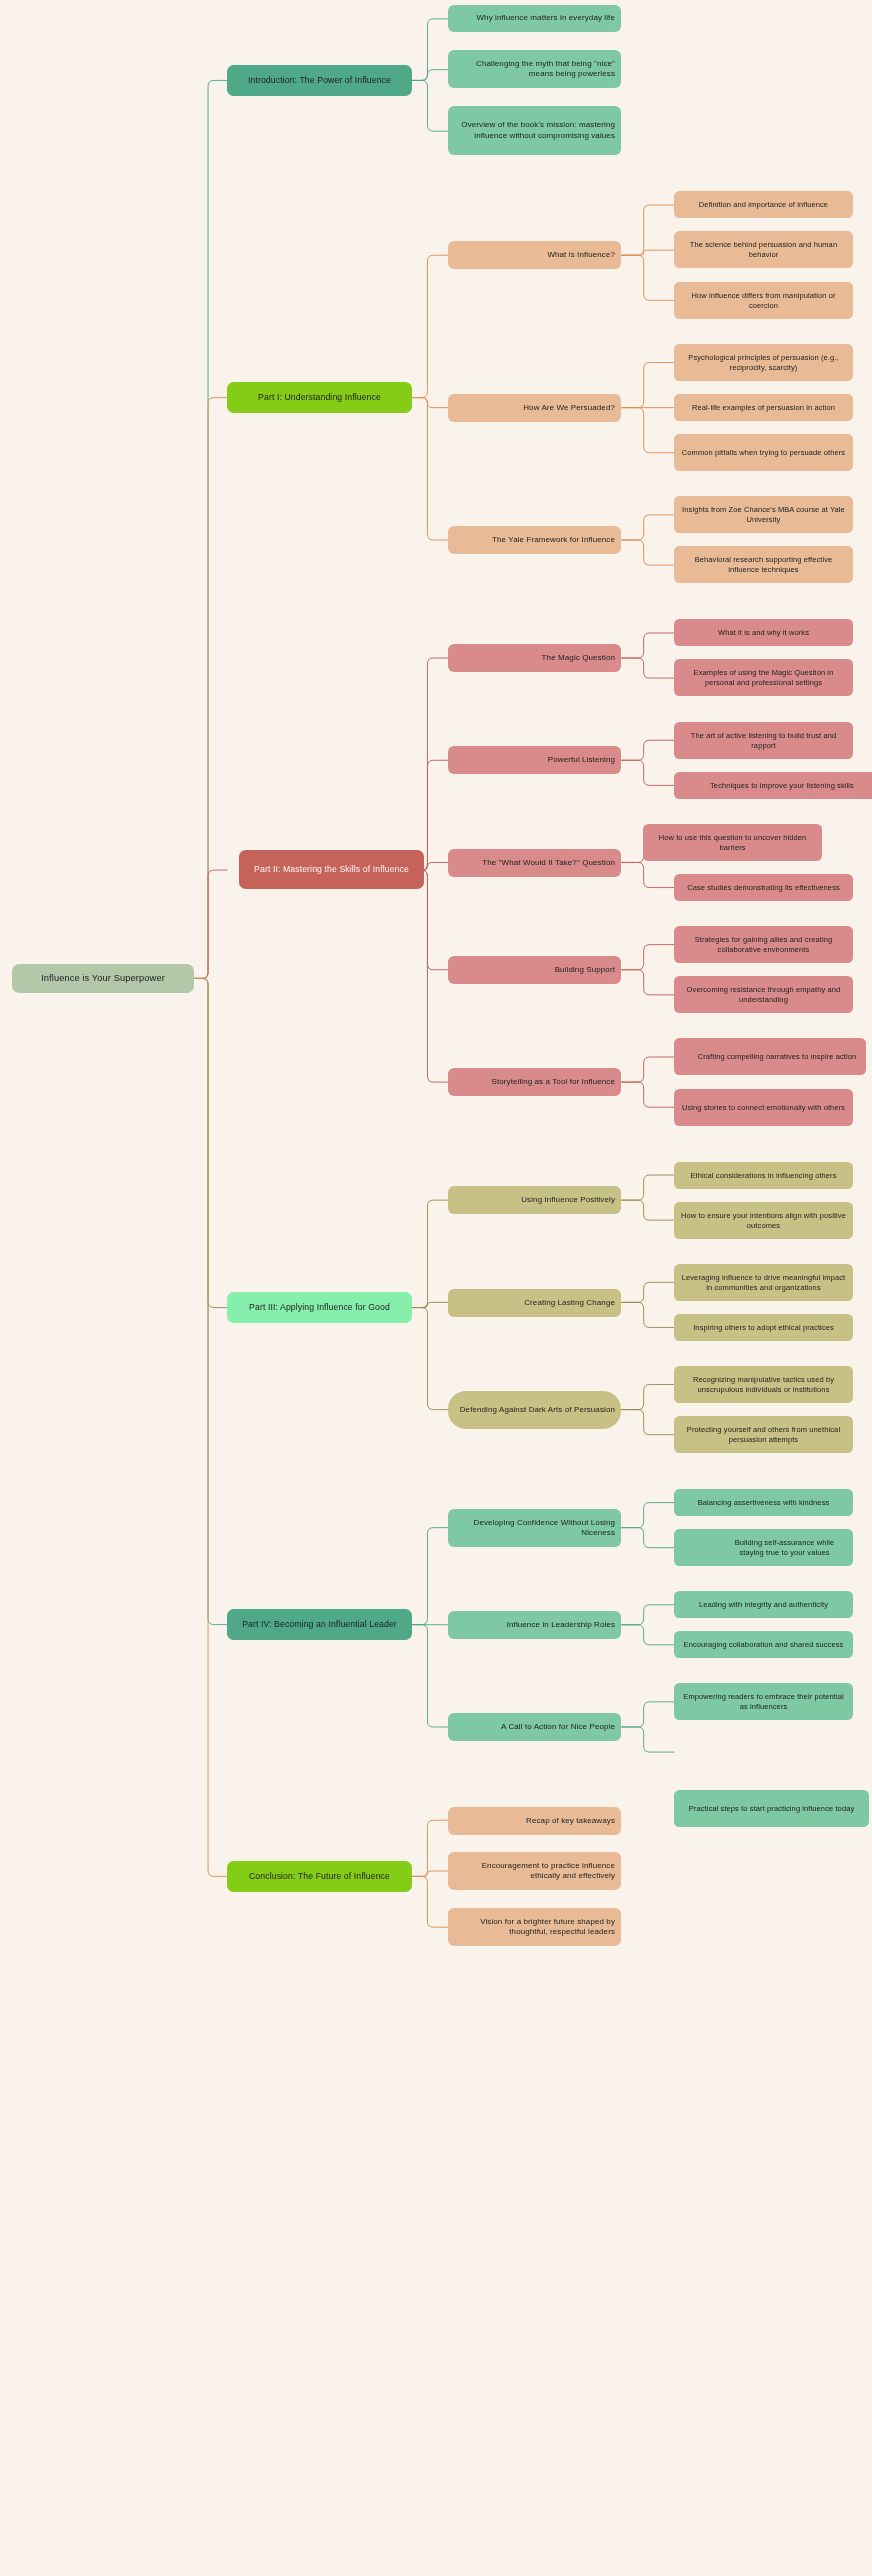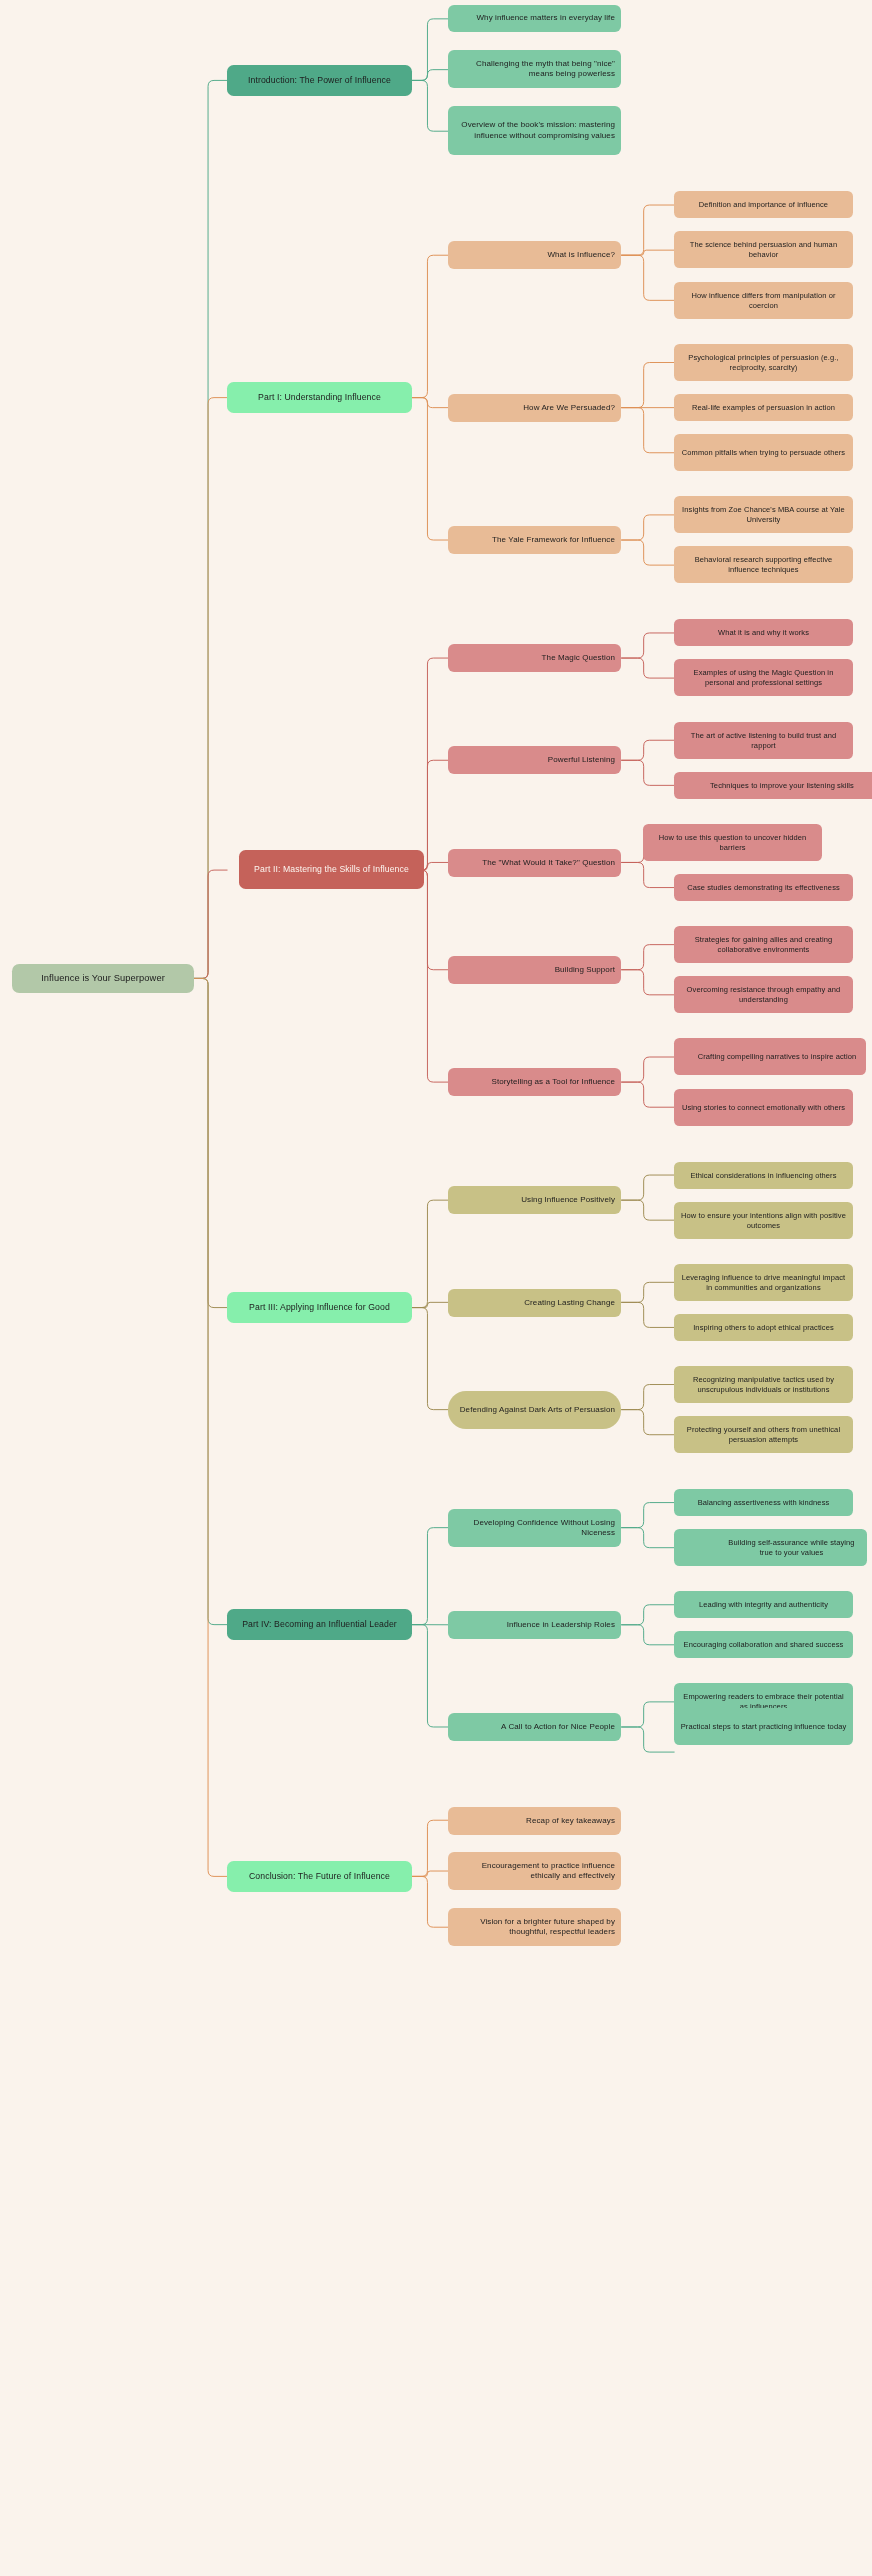--- a/index.html
+++ b/index.html
@@ -44,21 +44,21 @@
   .lvl-branch{ font-size:8.7px; border-radius:6.6px; }
   .lvl-topic{ font-size:8px; border-radius:6px;text-align:right; }
   .lvl-leaf{ font-size:7.5px; border-radius:5.4px; }
 
   
   .c-root   { background:#b2c8a8; color:#1d1d1d; }
 
   .c-green-b{ background:#4fa988; color:#1d1d1d; }
   .c-green-l{ background:#7ec9a4; color:#1d1d1d; }
 
-  .c-orange-b{ background:#86efac; color:#1d1d1d; }
+  .c-orange-b{ background:#84cc16; color:#1d1d1d; }
   .c-orange-l{ background:#e8bb96; color:#1d1d1d; }
 
   .c-red-b  { background:#c5625a; color:#fdf6f0; }
   .c-red-l  { background:#d98b8b; color:#1d1d1d; }
 
   .c-olive-b{ background:#86efac; color:#1d1d1d; }
   .c-olive-l{ background:#c8c186; color:#1d1d1d; }
 </style>
 </head>
 <body>
@@ -244,39 +244,39 @@
     </div>
     <div class="node lvl-topic c-olive-l" style="left: 448px; top: 1391px; width: 173px; height: 38px; border-radius: 18px;">
       <span>Defending Against Dark Arts of Persuasion</span>
     </div>
     <div class="node lvl-branch c-olive-b" style="left: 227px; top: 1292px; width: 185px; height: 31px;">
       <span>Part III: Applying Influence for Good</span>
     </div>
     <div class="node lvl-leaf c-green-l" style="left: 674px; top: 1489px; width: 179px; height: 27px;">
       <span>Balancing assertiveness with kindness</span>
     </div>
-    <div class="node lvl-leaf c-green-l" style="left: 674px; top: 1529px; width: 193px; height: 37px; padding-left: 48px;">
+    <div class="node lvl-leaf c-green-l" style="left: 674px; top: 1529px; width: 179px; height: 37px; padding-left: 48px;">
       <span>Building self-assurance while staying true to your values</span>
     </div>
     <div class="node lvl-topic c-green-l" style="left: 448px; top: 1509px; width: 173px; height: 38px;">
       <span>Developing Confidence Without Losing Niceness</span>
     </div>
     <div class="node lvl-leaf c-green-l" style="left: 674px; top: 1591px; width: 179px; height: 27px;">
       <span>Leading with integrity and authenticity</span>
     </div>
     <div class="node lvl-leaf c-green-l" style="left: 674px; top: 1631px; width: 179px; height: 27px;">
       <span>Encouraging collaboration and shared success</span>
     </div>
     <div class="node lvl-topic c-green-l" style="left: 448px; top: 1611px; width: 173px; height: 27.5px;">
       <span>Influence in Leadership Roles</span>
     </div>
     <div class="node lvl-leaf c-green-l" style="left: 674px; top: 1683px; width: 179px; height: 37px;">
       <span>Empowering readers to embrace their potential as influencers</span>
     </div>
-    <div class="node lvl-leaf c-green-l" style="left: 674px; top: 1708px; width: 179px; height: 37px;">
+    <div class="node lvl-leaf c-green-l" style="left: 674px; top: 1790px; width: 195px; height: 37px;">
       <span>Practical steps to start practicing influence today</span>
     </div>
     <div class="node lvl-topic c-green-l" style="left: 448px; top: 1713px; width: 173px; height: 27.5px;">
       <span>A Call to Action for Nice People</span>
     </div>
     <div class="node lvl-branch c-green-b" style="left: 227px; top: 1609px; width: 185px; height: 31px;">
       <span>Part IV: Becoming an Influential Leader</span>
     </div>
     <div class="node lvl-topic c-orange-l" style="left: 448px; top: 1807px; width: 173px; height: 27.5px;">
       <span>Recap of key takeaways</span>

